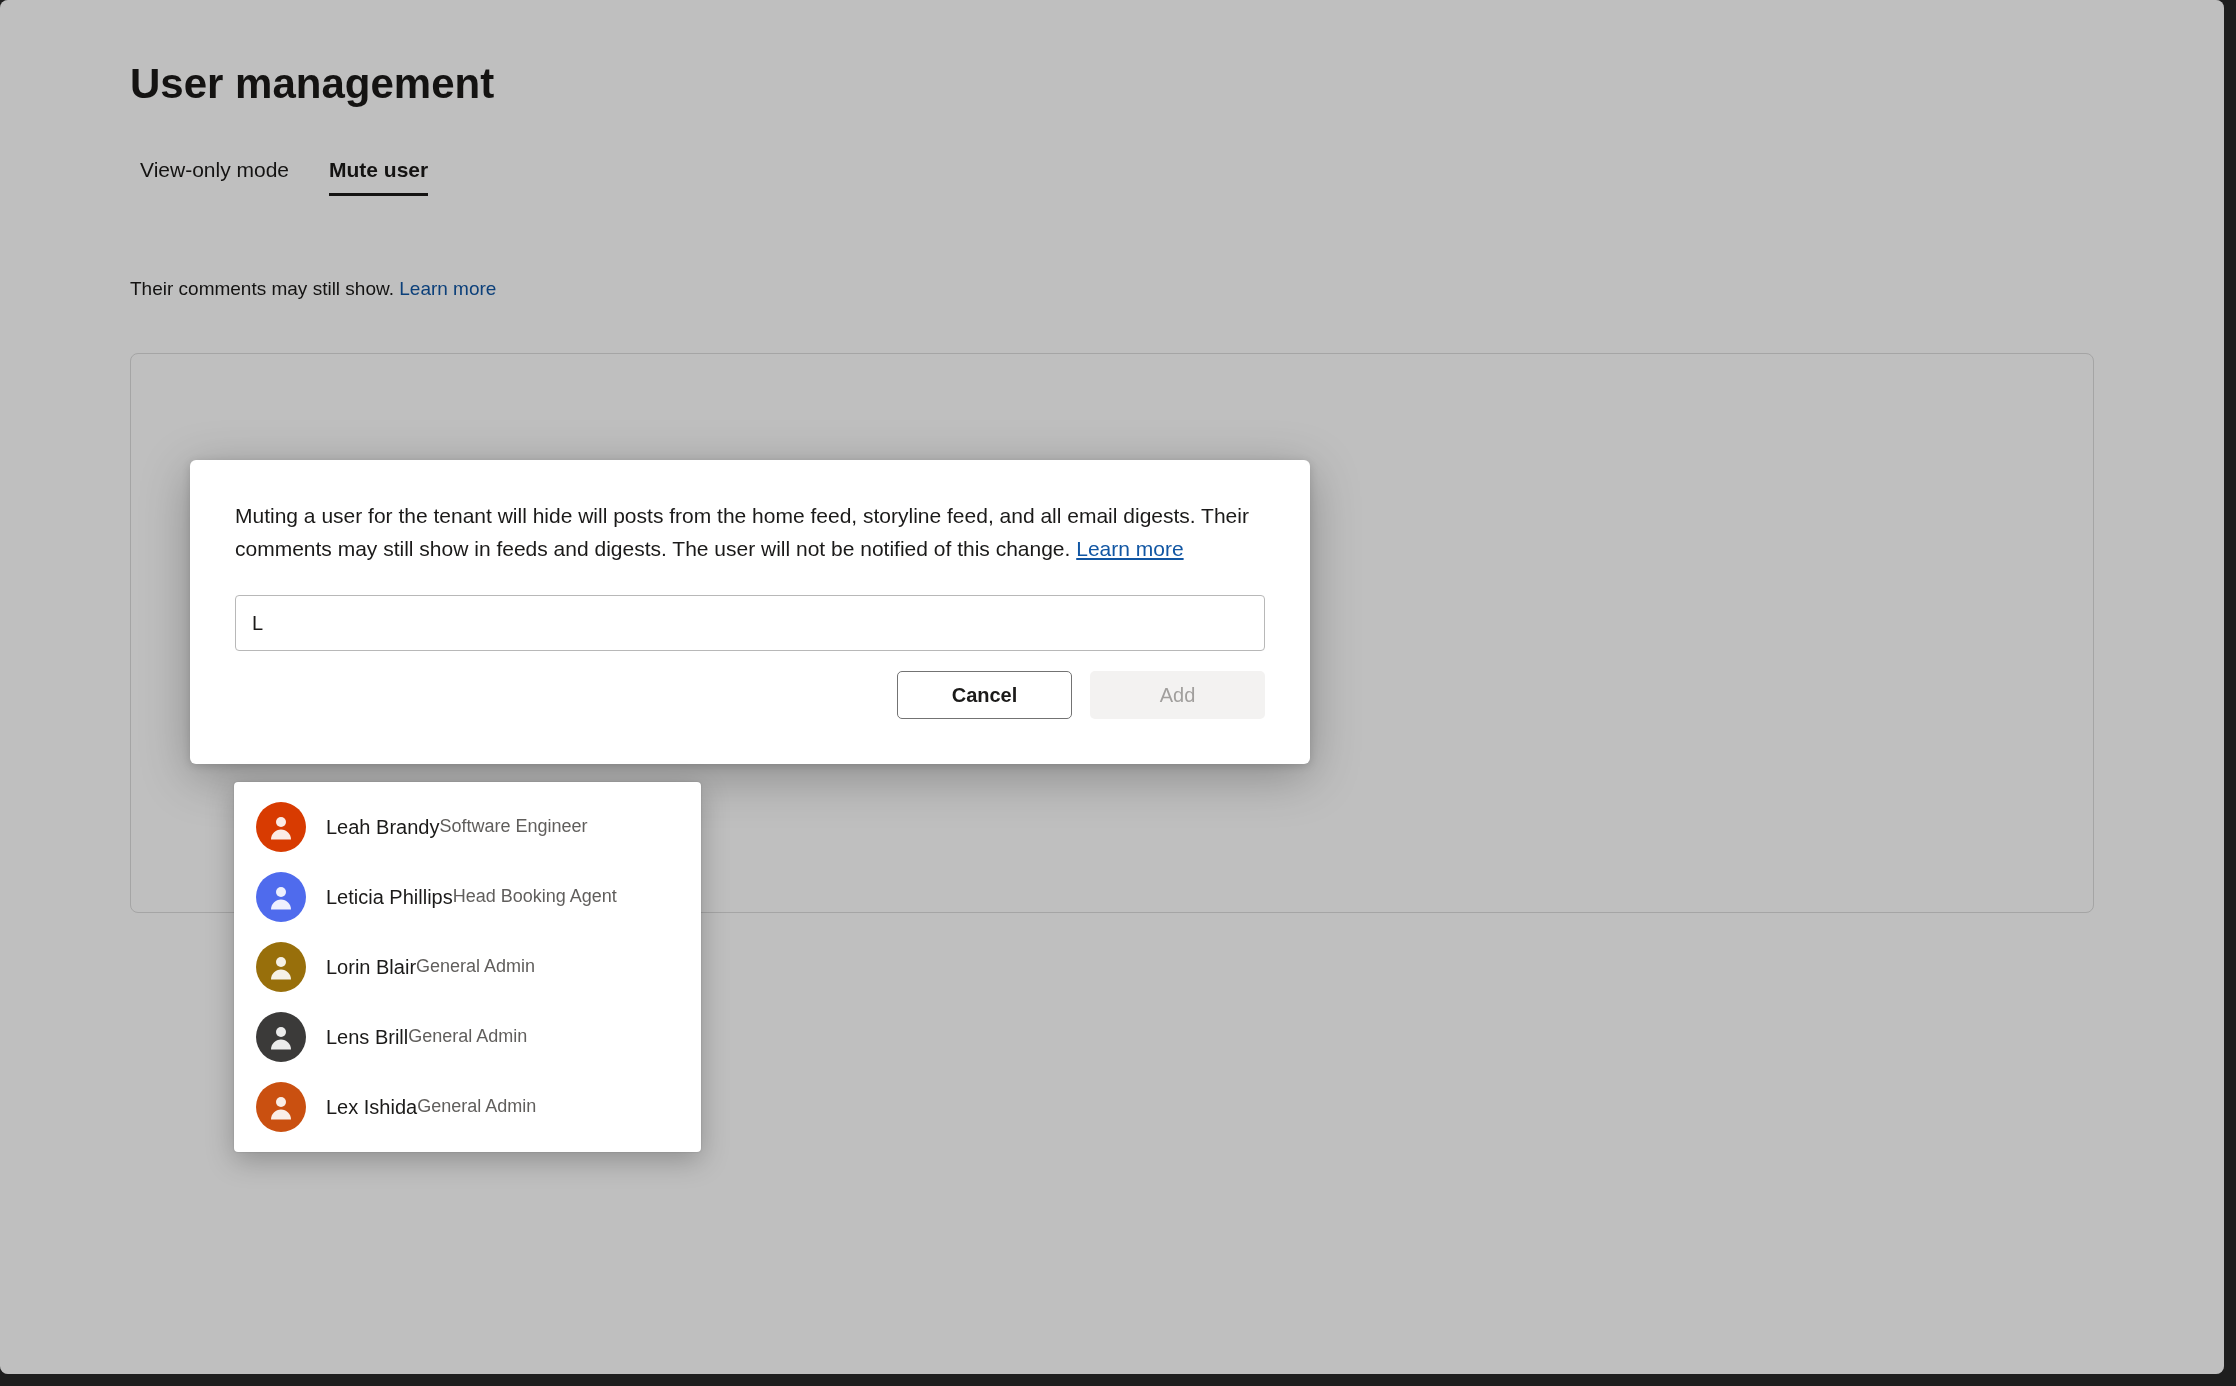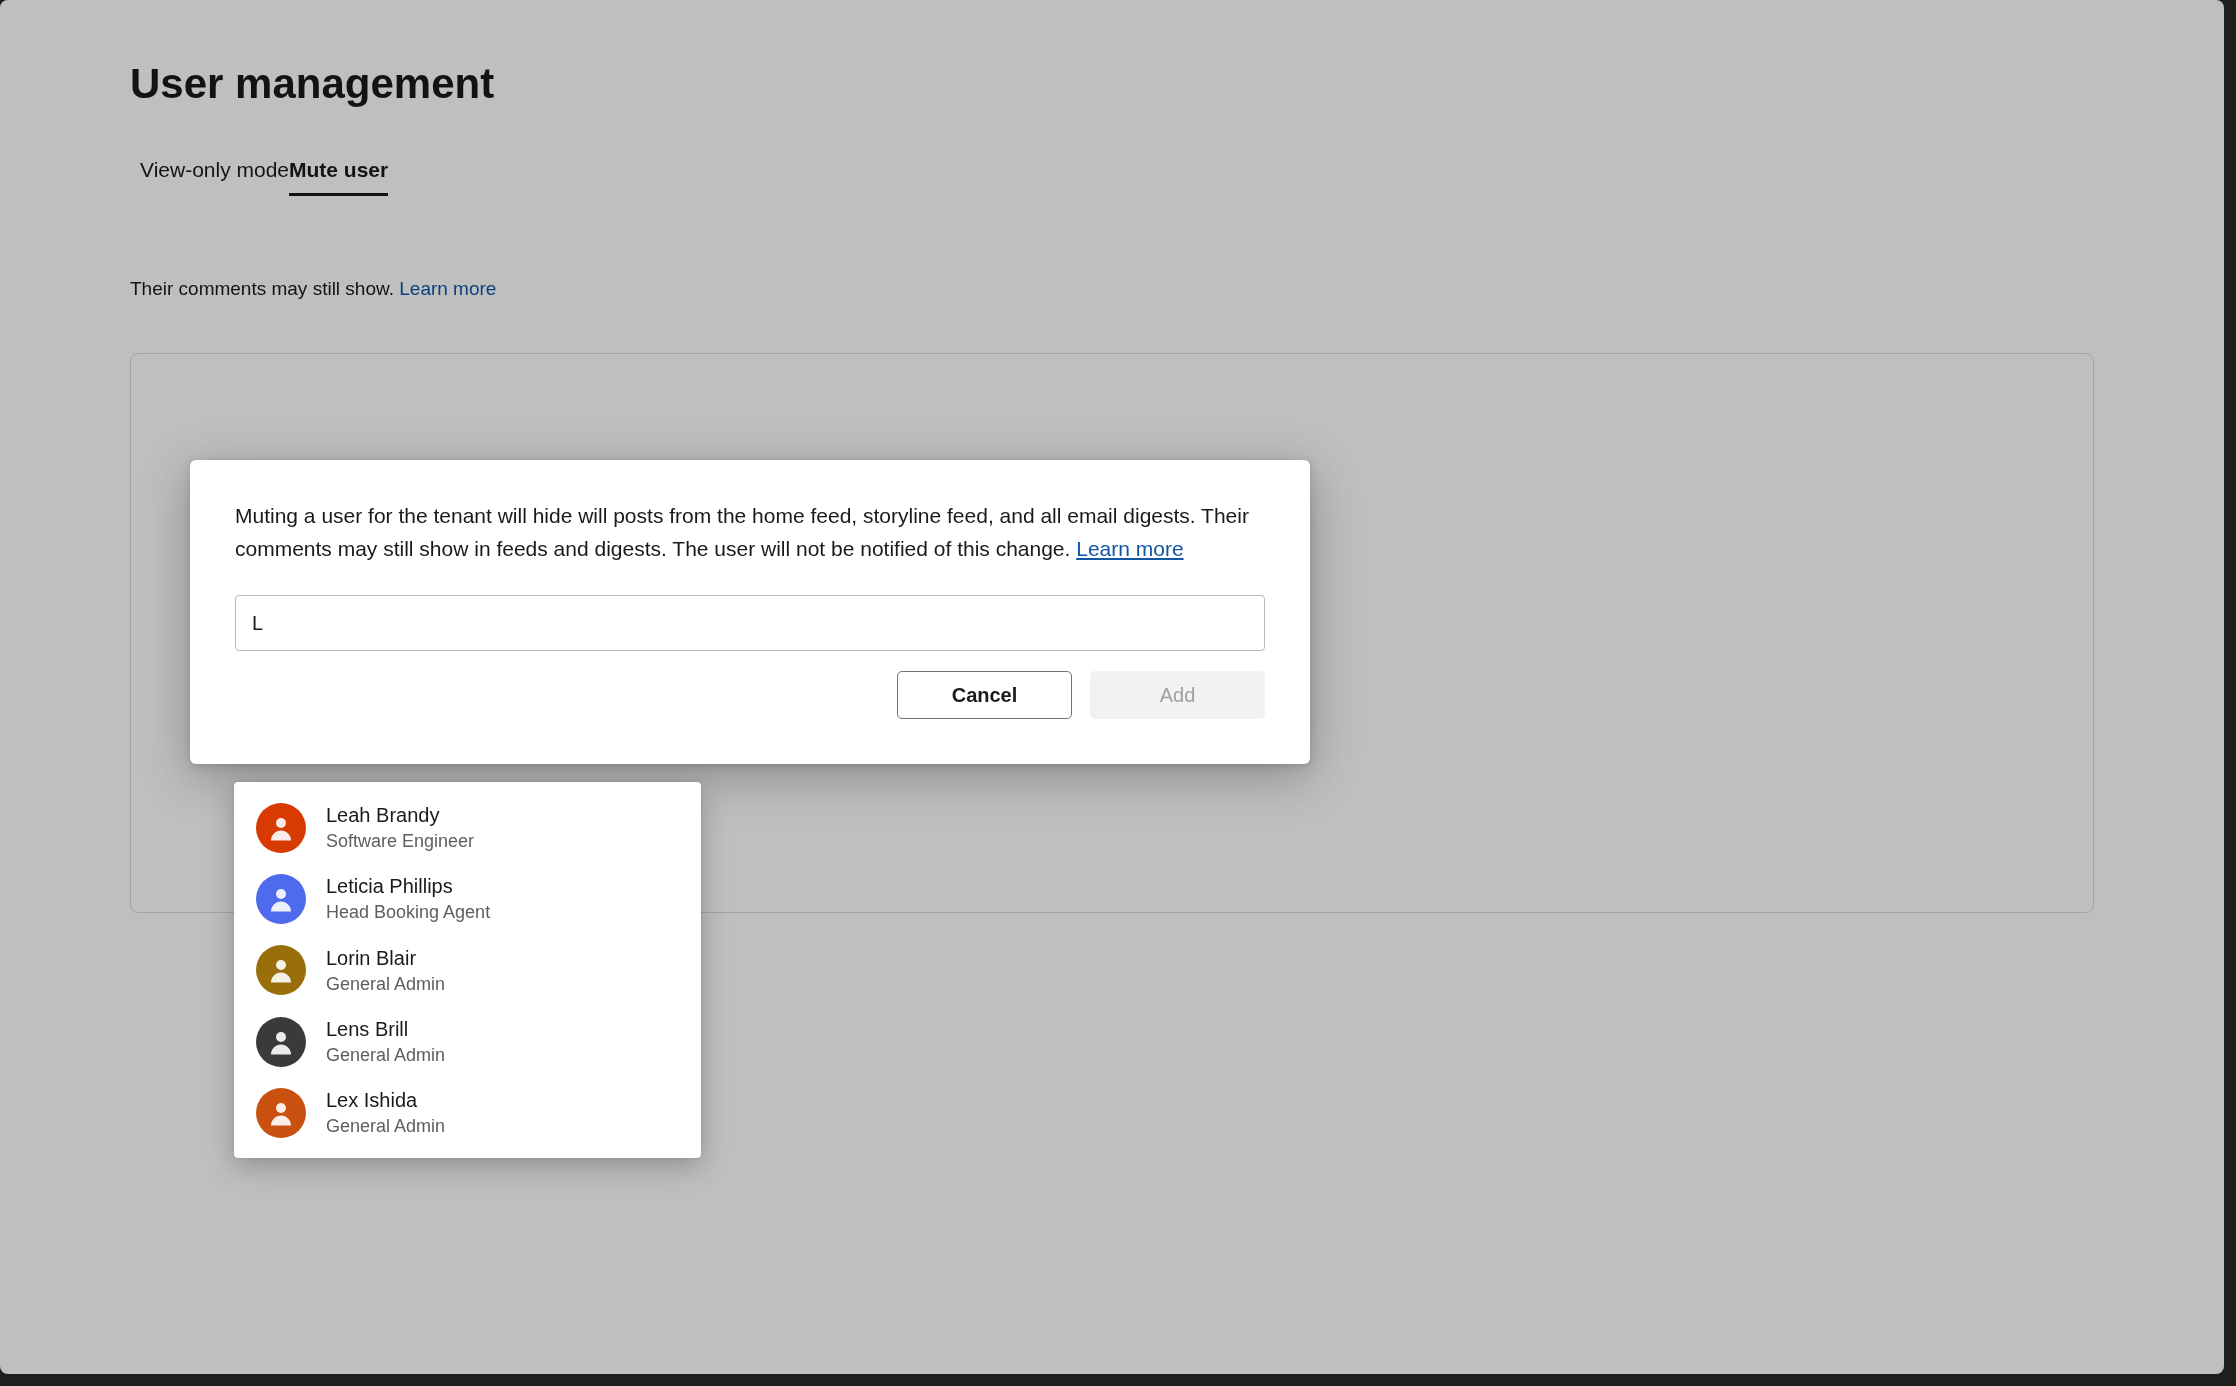--- a/index.html
+++ b/index.html
@@ -34,20 +34,21 @@
     padding: 60px 130px 0 130px;
   }
   .page-title {
     font-size: 42px;
     font-weight: 600;
     color: #1b1a19;
     margin-bottom: 50px;
   }
   .tabs {
     display: flex;
+    gap: 40px;
     margin-bottom: 50px;
     padding-left: 10px;
   }
   .tab {
     font-size: 21px;
     color: #1b1a19;
     padding-bottom: 14px;
     cursor: pointer;
     position: relative;
   }
@@ -184,21 +185,20 @@
     flex-shrink: 0;
     display: flex;
     align-items: center;
     justify-content: center;
     color: #fff;
     font-weight: 600;
     font-size: 18px;
   }
   .suggestion-text {
     display: flex;
-    flex-direction: column;
     line-height: 1.35;
     justify-content: flex-end;
   }
   .suggestion-name {
     font-size: 20px;
     color: #1b1a19;
   }
   .suggestion-role {
     font-size: 18px;
     color: #605e5c;

